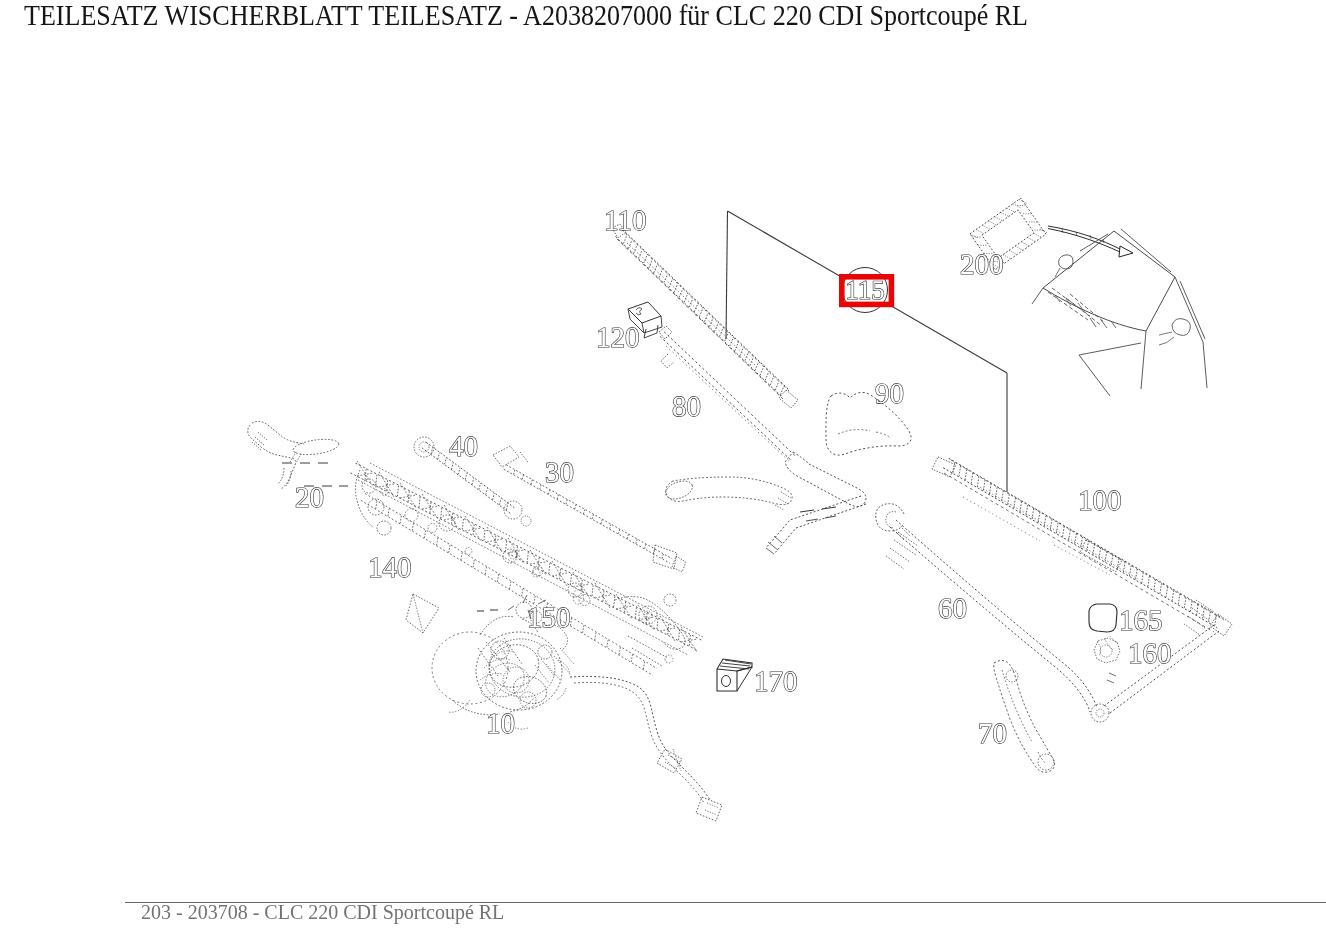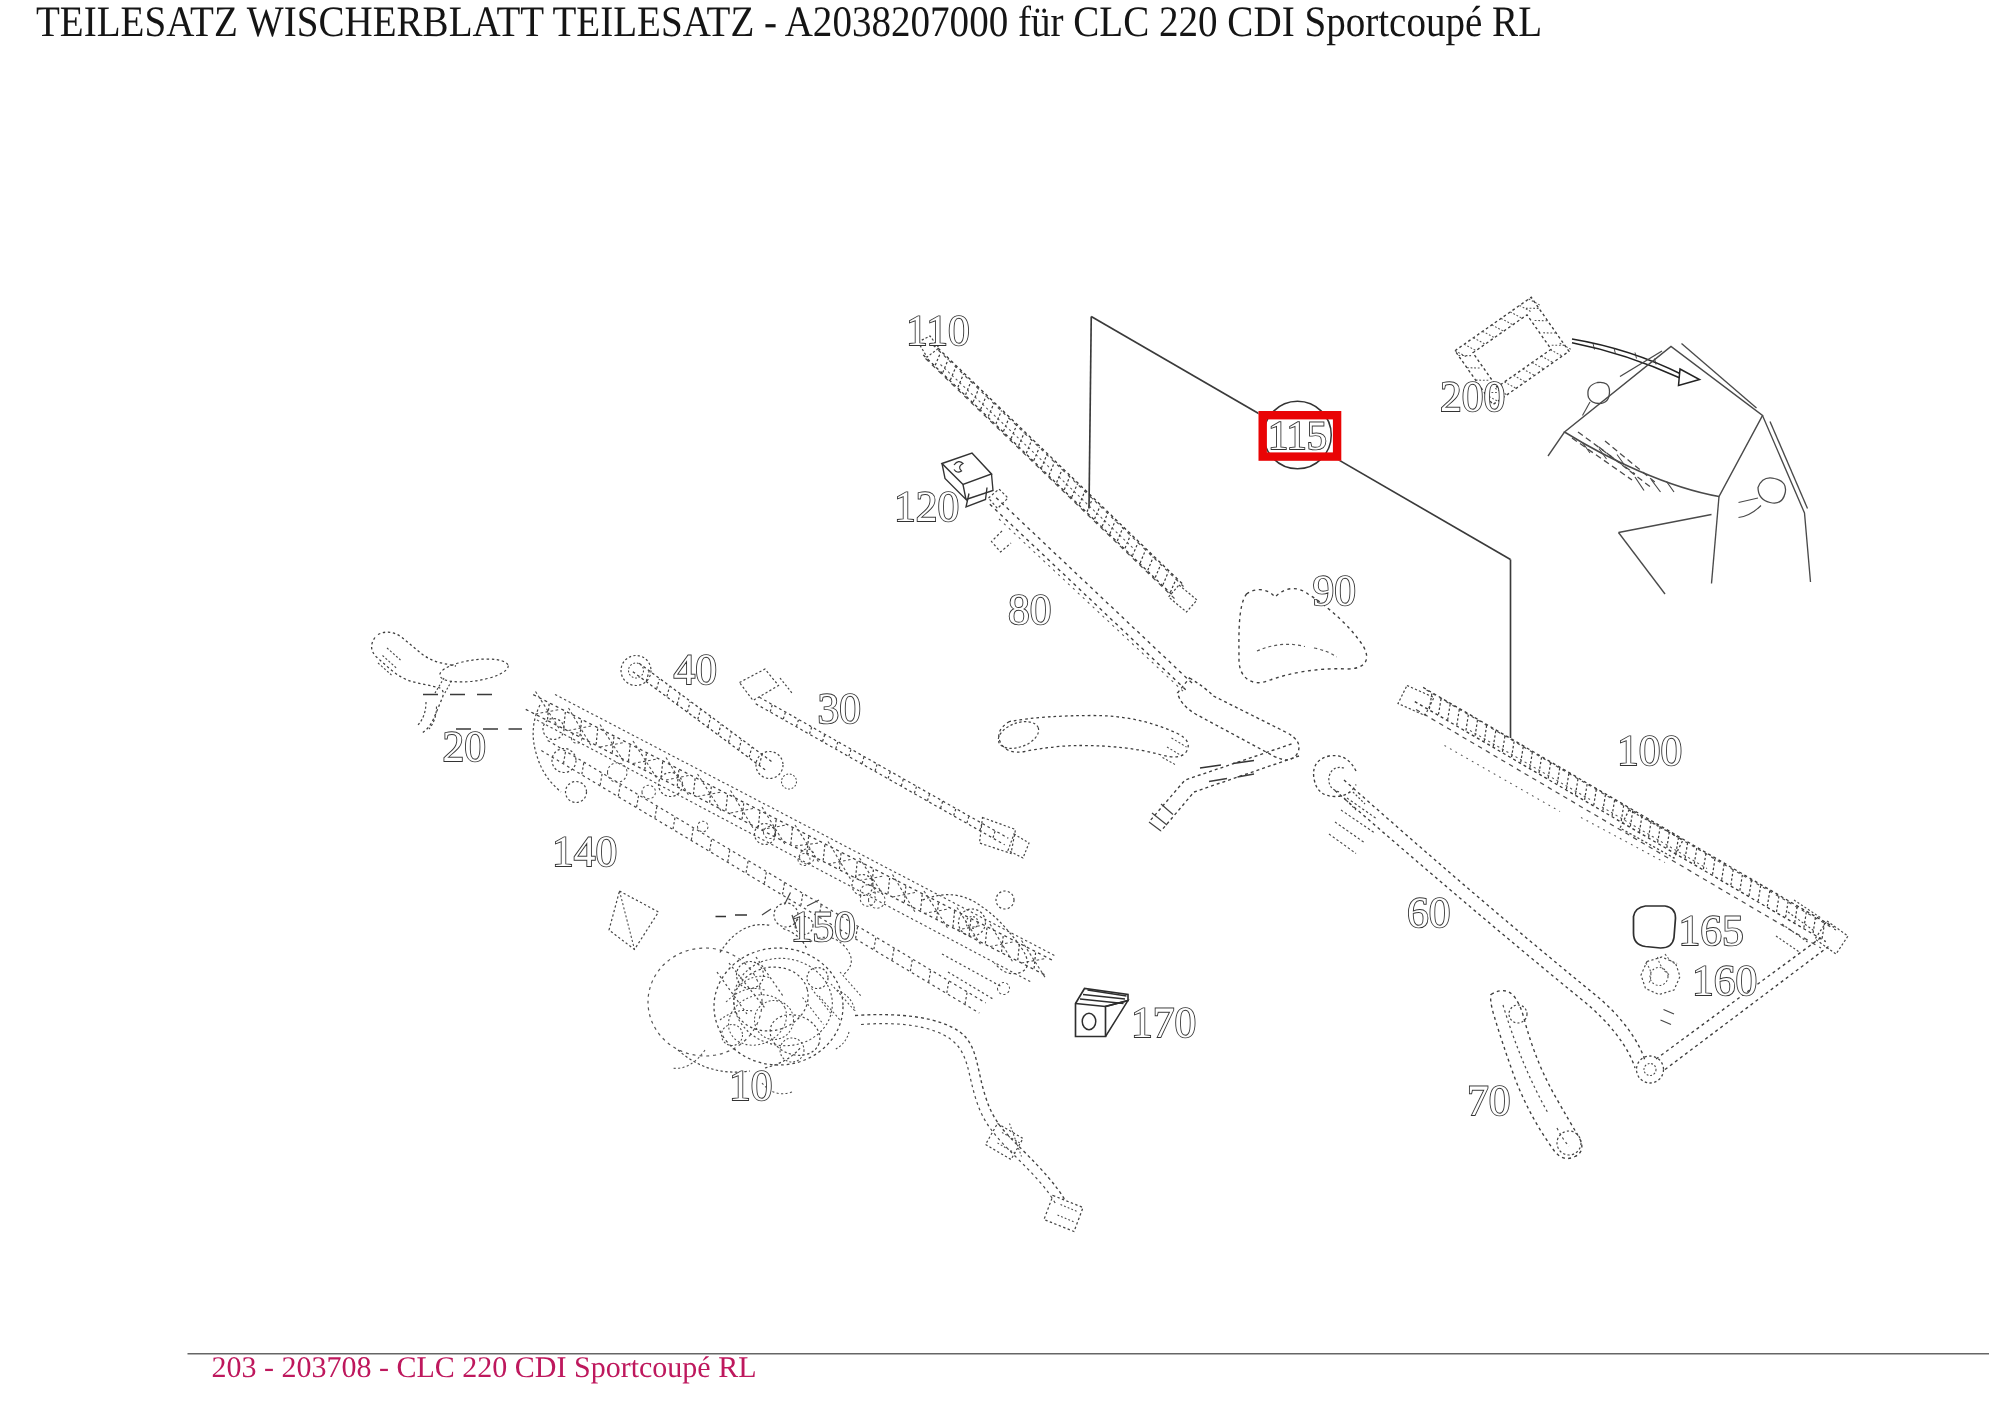--- a/index.html
+++ b/index.html
@@ -1,17 +1,17 @@
 <!DOCTYPE html>
 <html><head><meta charset="utf-8">
 <style>
 text{text-rendering:geometricPrecision;}
 html,body{margin:0;padding:0;background:#ffffff;width:1326px;height:938px;overflow:hidden;}
 .title{position:absolute;left:24px;top:-1px;font-family:"Liberation Serif",serif;font-size:29px;color:#151515;white-space:nowrap;transform:scaleX(0.898);transform-origin:left top;}
-.footer{position:absolute;left:141px;top:901px;font-family:"Liberation Serif",serif;font-size:20px;color:#be185d;white-space:nowrap;}
+.footer{position:absolute;left:141px;top:901px;font-family:"Liberation Serif",serif;font-size:20px;color:#737373;white-space:nowrap;}
 .fline{position:absolute;left:125px;top:902px;width:1201px;border-top:1px solid #666;}
 </style></head>
 <body>
 <div class="title">TEILESATZ WISCHERBLATT TEILESATZ - A2038207000 für CLC 220 CDI Sportcoupé RL</div>
 <svg width="1326" height="938" viewBox="0 0 1326 938">
 <path d="M727.5,211 L726,339" fill="none" stroke="#3a3a3a" stroke-width="1.1"></path>
 <path d="M727.5,211 L1007,373" fill="none" stroke="#3a3a3a" stroke-width="1.1"></path>
 <path d="M1007,373 L1007,492" fill="none" stroke="#3a3a3a" stroke-width="1.1"></path>
 <path d="M615.5,236.6 L782.5,397.6" fill="none" stroke="#383838" stroke-width="0.9" stroke-dasharray="2 2"></path>
 <path d="M622.5,229.4 L789.5,390.4" fill="none" stroke="#383838" stroke-width="0.9" stroke-dasharray="2 2"></path>

